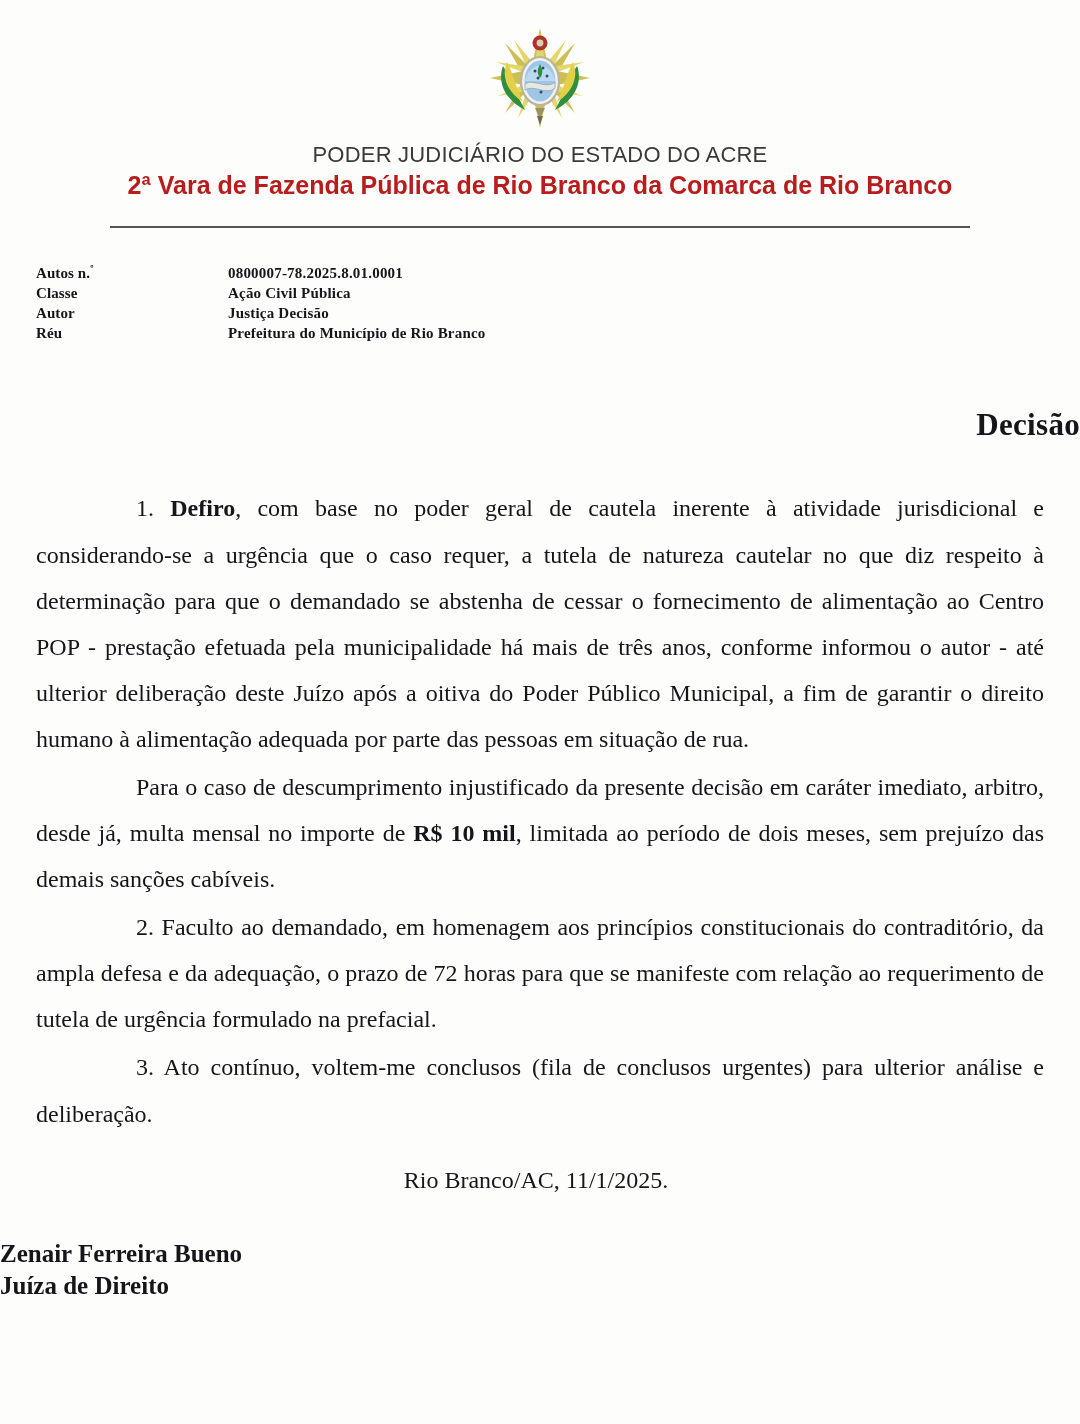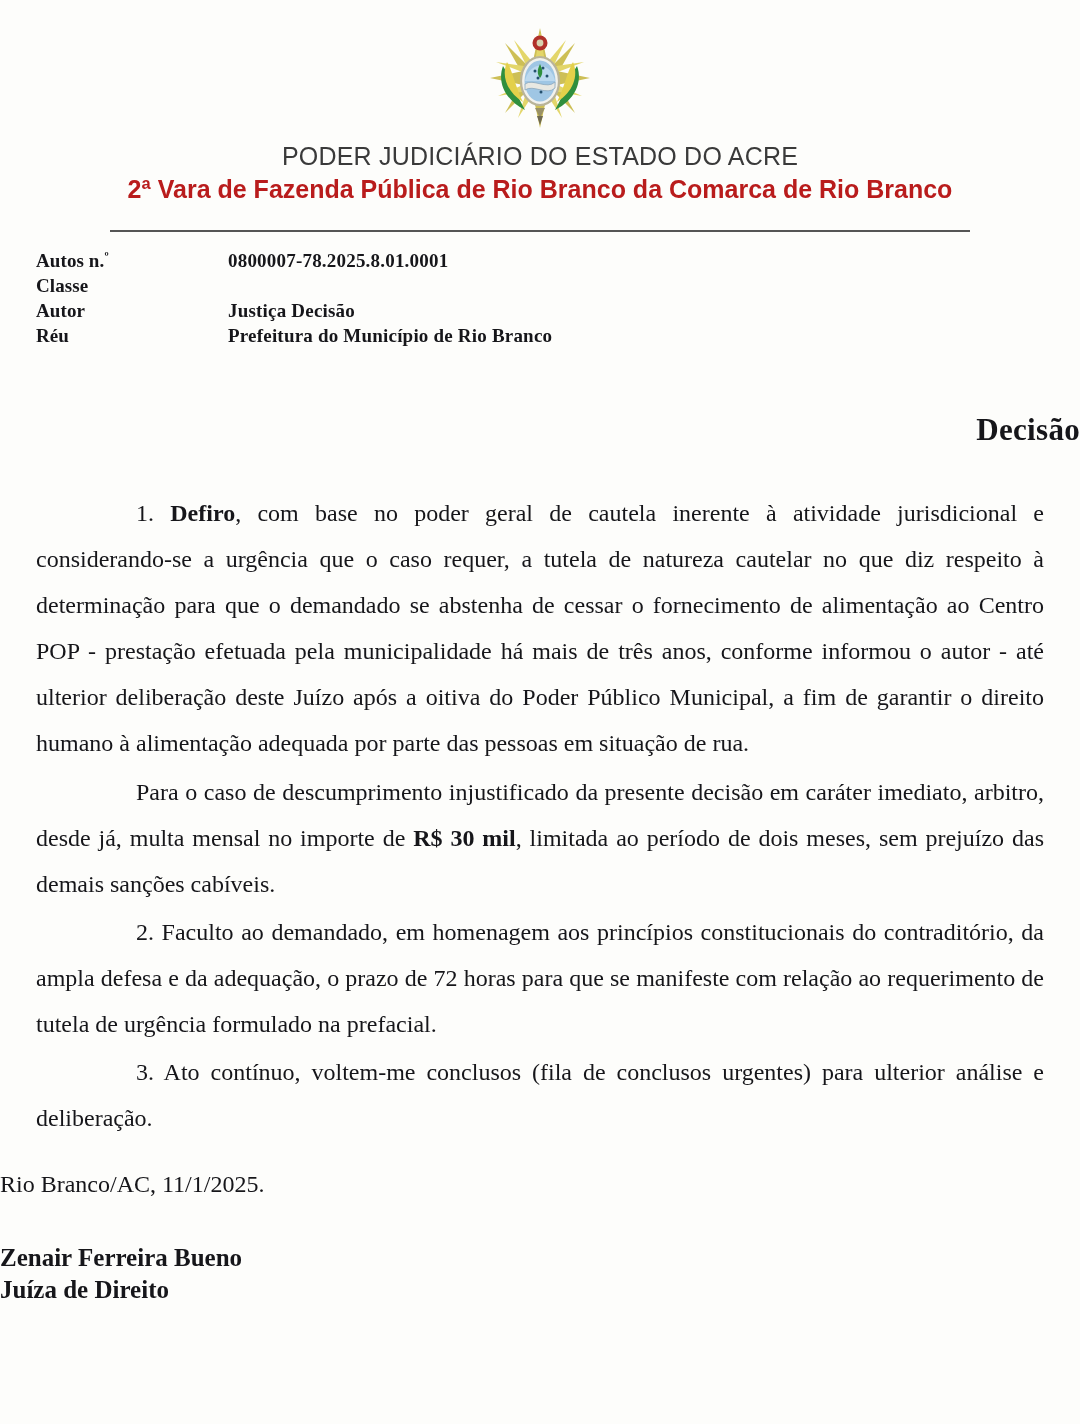--- a/index.html
+++ b/index.html
@@ -32,21 +32,21 @@
 
   .brasao {
     width: 110px;
     height: 112px;
     margin: 0 auto;
     display: block;
   }
 
   .org-line-1 {
     font-family: "Liberation Sans", "DejaVu Sans", sans-serif;
-    font-size: 25px;
+    font-size: 22px;
     letter-spacing: 0.2px;
     color: #3a3a3a;
     margin-top: 4px;
     line-height: 1.15;
     font-weight: 400;
   }
 
   .org-line-2 {
     font-family: "Liberation Sans", "DejaVu Sans", sans-serif;
     font-size: 25px;
@@ -58,24 +58,24 @@
 
   .rule {
     width: 860px;
     height: 2px;
     background: #555;
     margin: 26px auto 0 auto;
   }
 
   
   .meta {
-    margin-top: 16px;
+    margin-top: 36px;
     padding-left: 36px;
     font-weight: bold;
-    font-size: 19px;
+    font-size: 15px;
     line-height: 1.32;
   }
   .meta-row {
     display: flex;
   }
   .meta-label {
     width: 192px;
     flex: 0 0 192px;
     letter-spacing: 0.1px;
   }
@@ -120,20 +120,21 @@
   }
 
   .p-gap {
     margin-top: 2px !important;
   }
 
   b, strong { font-weight: bold; }
 
   
   .datestamp {
+    text-align: center;
     font-size: 24px;
     margin-top: 30px;
     padding-right: 8px;
   }
 
   .signature {
     text-align: left;
     font-weight: bold;
     font-size: 25px;
     line-height: 1.28;
@@ -207,38 +208,39 @@
     <div class="rule"></div>
   </div>
 
   <div class="meta">
     <div class="meta-row">
       <div class="meta-label"><span>Autos n.</span><span class="ord">º</span></div>
       <div class="meta-value">0800007-78.2025.8.01.0001</div>
     </div>
     <div class="meta-row">
       <div class="meta-label">Classe</div>
+      <div class="meta-value">Ação Civil Pública</div>
     </div>
     <div class="meta-row">
       <div class="meta-label">Autor</div>
       <div class="meta-value">Justiça Decisão</div>
     </div>
     <div class="meta-row">
       <div class="meta-label">Réu</div>
       <div class="meta-value">Prefeitura do Município de Rio Branco</div>
     </div>
   </div>
 
   <div class="doc-title">Decisão</div>
 
   <div class="body-text">
 
     <p class="p-first"><span>1. </span><b>Defiro</b><span>, com base no poder geral de cautela inerente à atividade jurisdicional e considerando-se a urgência que o caso requer, a tutela de natureza cautelar no que diz respeito à determinação para que o demandado se abstenha de cessar o fornecimento de alimentação ao Centro POP - prestação efetuada pela municipalidade há mais de três anos, conforme informou o autor - até ulterior deliberação deste Juízo após a oitiva do Poder Público Municipal, a fim de garantir o direito humano à alimentação adequada por parte das pessoas em situação de rua.</span></p>
 
-    <p class="p-gap"><span>Para o caso de descumprimento injustificado da presente decisão em caráter imediato, arbitro, desde já, multa mensal no importe de </span><b>R$ 30 mil</b><span>, limitada ao período de dois meses, sem prejuízo das demais sanções cabíveis.</span></p>
+    <p class="p-gap"><span>Para o caso de descumprimento injustificado da presente decisão em caráter imediato, arbitro, desde já, multa mensal no importe de </span><b>R$ 10 mil</b><span>, limitada ao período de dois meses, sem prejuízo das demais sanções cabíveis.</span></p>
 
     <p class="p-gap">2. Faculto ao demandado, em homenagem aos princípios constitucionais do contraditório, da ampla defesa e da adequação, o prazo de 72 horas para que se manifeste com relação ao requerimento de tutela de urgência formulado na prefacial.</p>
 
     <p class="p-gap">3. Ato contínuo, voltem-me conclusos (fila de conclusos urgentes) para ulterior análise e deliberação.</p>
 
   </div>
 
   <div class="datestamp">Rio Branco/AC, 11/1/2025.</div>
 
   <div class="signature">

